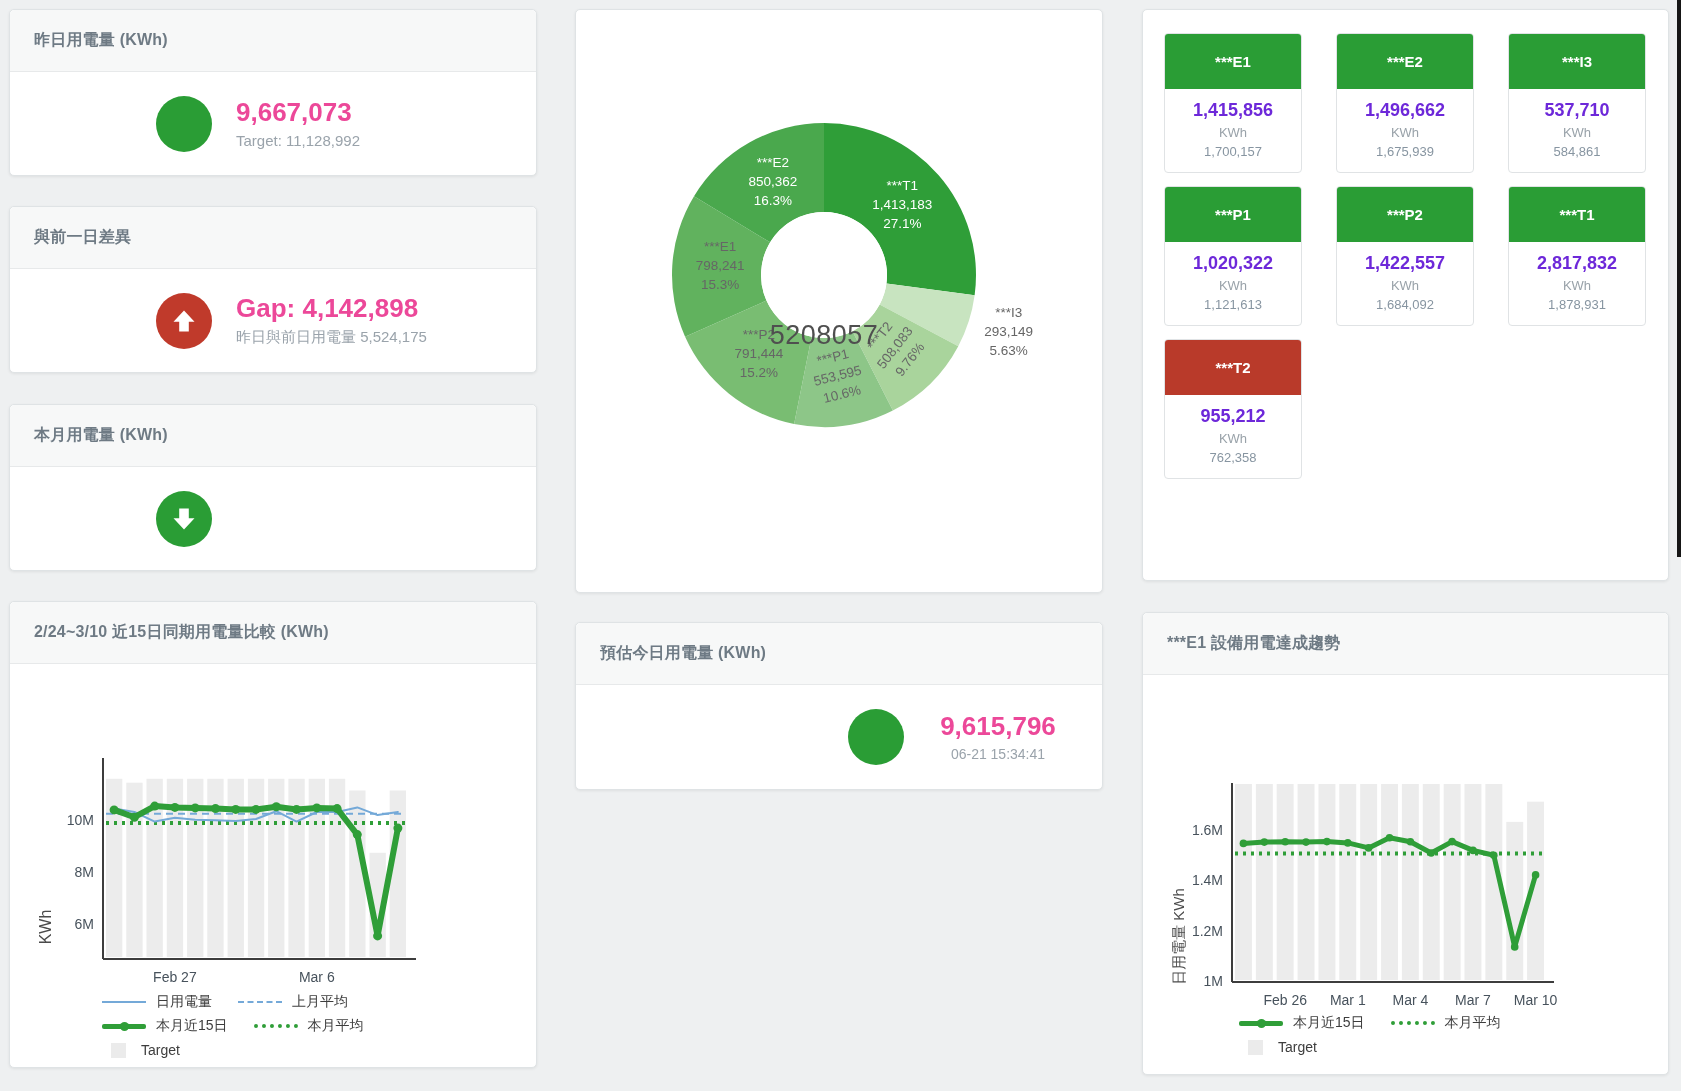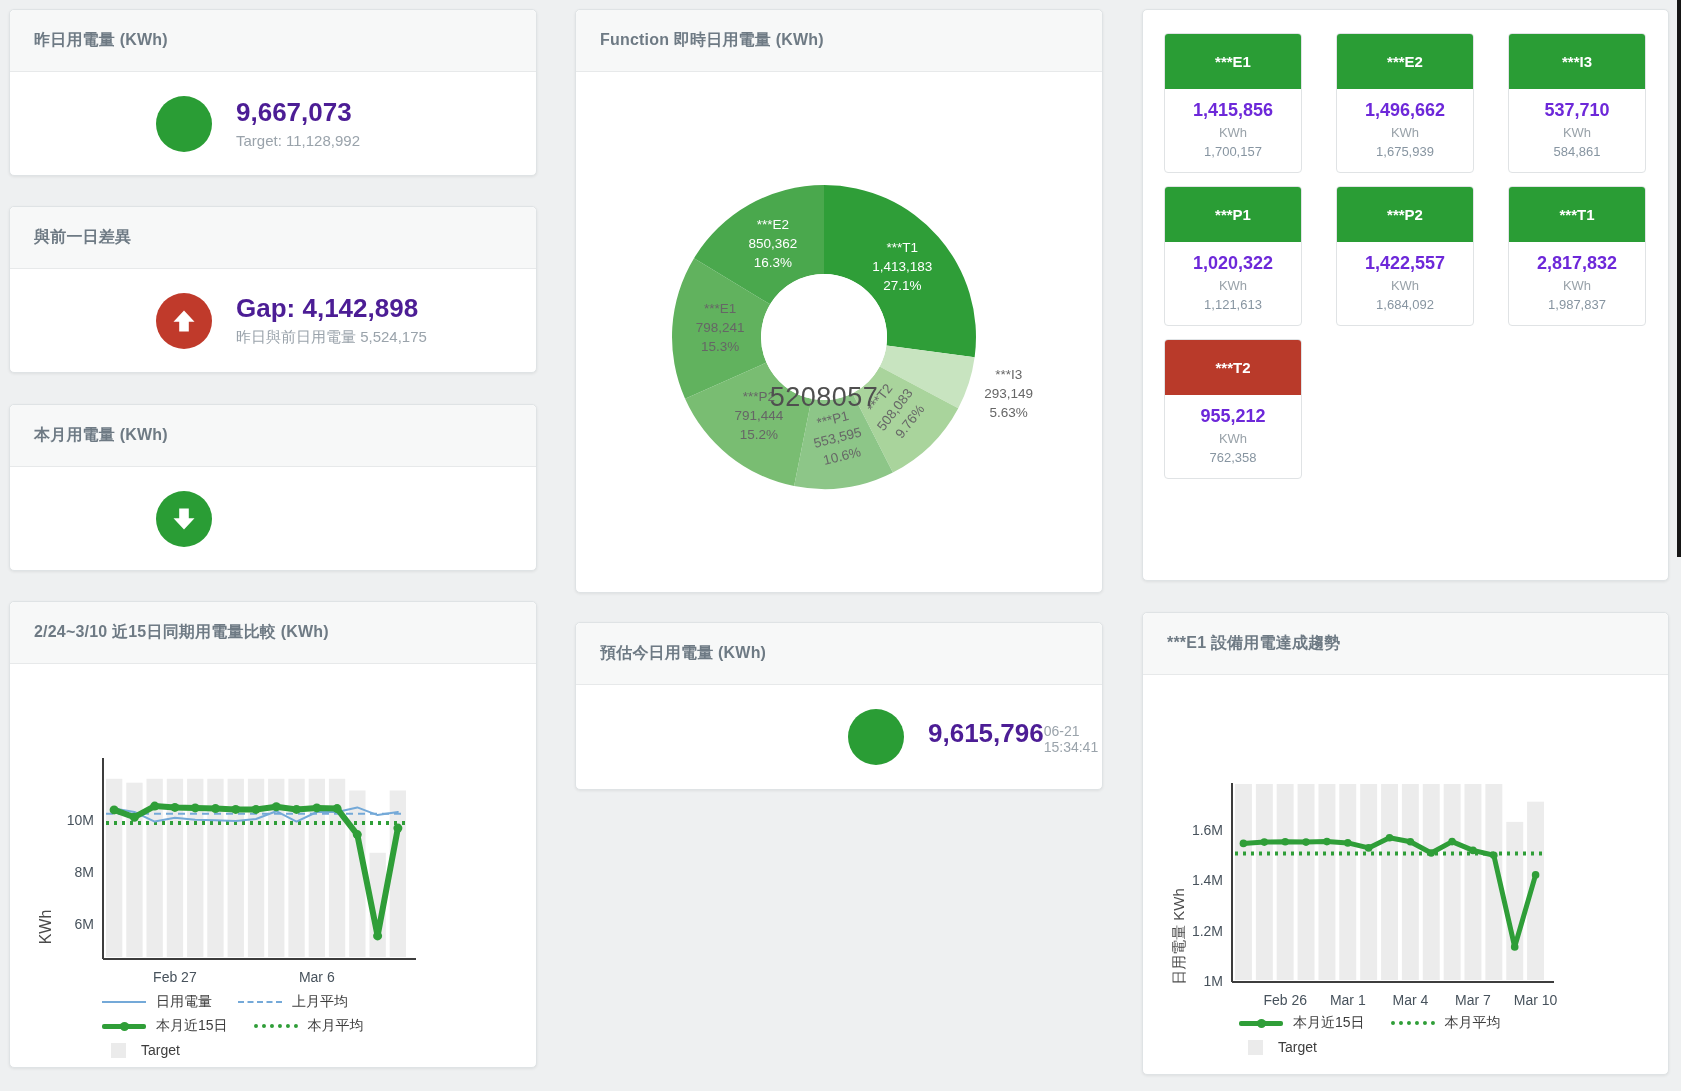--- a/index.html
+++ b/index.html
@@ -13,24 +13,24 @@
     box-shadow:0 1px 3px rgba(0,0,0,.07);box-sizing:border-box;
   }
   .card-head{
     background:#f7f8f8;border-bottom:1px solid #e7e9ea;border-radius:5px 5px 0 0;
     padding:20px 24px 17px 24px;box-sizing:border-box;height:62px;
   }
   .card-title{font-size:16px;font-weight:bold;color:#6e7a84;letter-spacing:.2px;}
   .kpi-body{display:flex;align-items:center;height:103px;padding-left:146px;gap:24px;}
   .kpi-circle{width:56px;height:56px;border-radius:50%;flex:0 0 auto;display:flex;align-items:center;justify-content:center;}
   .kpi-text{display:flex;flex-direction:column;}
-  .kpi-value{font-size:26px;font-weight:bold;color:#4c1d95;line-height:1.15;}
+  .kpi-value{font-size:26px;font-weight:bold;color:#ec4899;line-height:1.15;}
   .kpi-sub{font-size:15px;color:#9aa3ab;margin-top:4px;}
   .est-body{display:flex;align-items:center;height:104px;padding-left:272px;gap:24px;}
-  .est-text{display:flex;flex-direction:row;text-align:left;min-width:140px;}
+  .est-text{display:flex;flex-direction:column;text-align:center;min-width:140px;}
   
   .tiles{display:flex;flex-wrap:wrap;gap:13px 34px;padding:23px 21px;}
   .tile{width:138px;border:1px solid #e0e3e5;border-radius:4px;background:#fff;box-sizing:border-box;}
   .tile-head{height:55px;border-radius:3px 3px 0 0;display:flex;align-items:center;justify-content:center;
     color:#fff;font-size:15px;font-weight:bold;}
   .tile-head.green{background:#2a9d35;}
   .tile-head.red{background:#b93a2a;}
   .tile-body{text-align:center;padding:11px 4px 13px 4px;}
   .tile-value{font-size:18px;font-weight:bold;color:#6d28d9;}
   .tile-unit{font-size:13px;color:#99a2a9;margin-top:4px;}
@@ -174,23 +174,20 @@
         <span class="lg-item">
             <span class="lg-sq"></span>
             <span class="lg-label">Target</span>
           </span>
       </div>
     </div>
   </div>
 </div>
 
 <div class="card" style="left:575px;top:9px;width:528px;height:584px;">
-  <div class="card-head">
-    <span class="card-title">Function 即時日用電量 (KWh)</span>
-  </div>
   <div style="position:relative;">
     <svg id="donut-svg" width="526" height="513">
         <path d="M248.00,113.00 A152,152 0 0 1 398.63,285.32 L310.43,273.42 A63,63 0 0 0 248.00,202.00 Z" fill="#2f9e38"></path>
         <text fill="#ffffff" font-size="13.5" text-anchor="middle" transform="rotate(0 326.30157930085045 196.55394329113892)"><tspan x="326.30157930085045" y="179.55394329113892">***T1</tspan><tspan x="326.30157930085045" y="198.55394329113892">1,413,183</tspan><tspan x="326.30157930085045" y="217.55394329113892">27.1%</tspan></text>
         <path d="M398.63,285.32 A152,152 0 0 1 382.27,336.24 L303.65,294.53 A63,63 0 0 0 310.43,273.42 Z" fill="#c8e4c0"></path>
         <text fill="#666666" font-size="13.5" text-anchor="middle" transform="rotate(0 432.6963695383953 324.35698003888444)"><tspan x="432.6963695383953" y="307.35698003888444">***I3</tspan><tspan x="432.6963695383953" y="326.35698003888444">293,149</tspan><tspan x="432.6963695383953" y="345.35698003888444">5.63%</tspan></text>
         <path d="M382.27,336.24 A152,152 0 0 1 316.84,400.52 L276.53,321.17 A63,63 0 0 0 303.65,294.53 Z" fill="#a9d49c"></path>
         <text fill="#666666" font-size="13.5" text-anchor="middle" transform="rotate(-52 320.88393903508904 339.1884858366136)"><tspan x="320.88393903508904" y="322.1884858366136">***T2</tspan><tspan x="320.88393903508904" y="341.1884858366136">508,083</tspan><tspan x="320.88393903508904" y="360.1884858366136">9.76%</tspan></text>
         <path d="M316.84,400.52 A152,152 0 0 1 218.13,414.04 L235.62,326.77 A63,63 0 0 0 276.53,321.17 Z" fill="#8dc688"></path>
         <text fill="#666666" font-size="13.5" text-anchor="middle" transform="rotate(-14 262.1112826031658 368.03820506634224)"><tspan x="262.1112826031658" y="351.03820506634224">***P1</tspan><tspan x="262.1112826031658" y="370.03820506634224">553,595</tspan><tspan x="262.1112826031658" y="389.03820506634224">10.6%</tspan></text>
@@ -271,21 +268,21 @@
           <div class="tile-target">1,684,092</div>
         </div>
       </div>
       <div class="tile">
         <div class="tile-head green">
           <span>***T1</span>
         </div>
         <div class="tile-body">
           <div class="tile-value">2,817,832</div>
           <div class="tile-unit">KWh</div>
-          <div class="tile-target">1,987,837</div>
+          <div class="tile-target">1,878,931</div>
         </div>
       </div>
       <div class="tile">
         <div class="tile-head red">
           <span>***T2</span>
         </div>
         <div class="tile-body">
           <div class="tile-value">955,212</div>
           <div class="tile-unit">KWh</div>
           <div class="tile-target">762,358</div>

